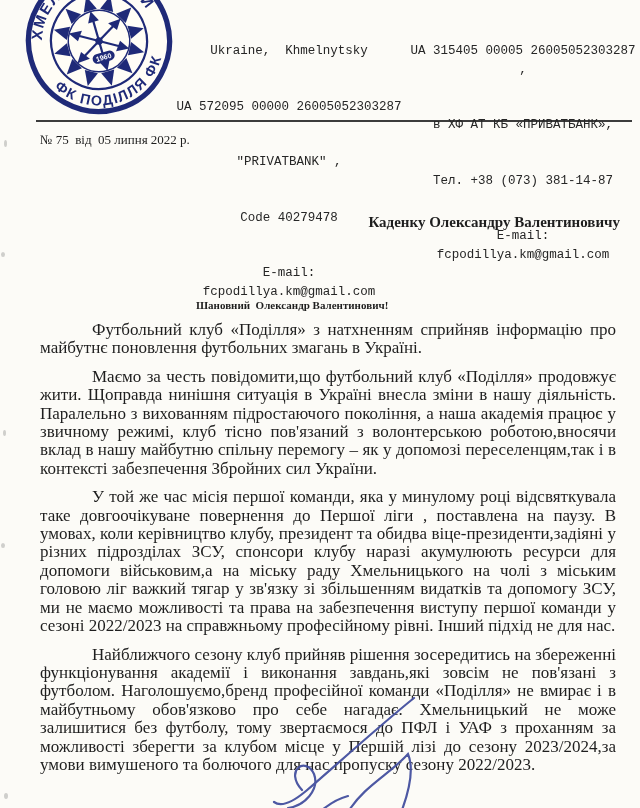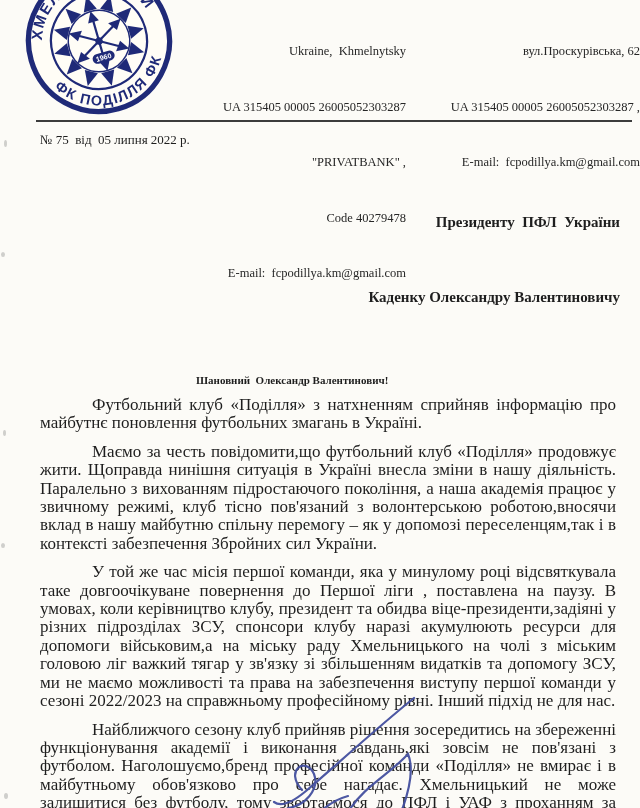--- a/index.html
+++ b/index.html
@@ -8,22 +8,22 @@
     background:#fcfbf7;
     font-family:"Liberation Serif","DejaVu Serif",serif;
     color:#1e1e1e;
   }
   
   .letterhead { display:flex; height:118px; }
   .logo-wrap { width:172px; position:relative; }
   .logo { position:absolute; top:-34px; left:24px; width:150px; height:150px; }
   .lh-cols { flex:1; display:flex; padding-top:5px; }
   .lh-col {
-    flex:1; text-align:right;
-    font-family:Liberation Serif, serif;
+    flex:1; text-align:center;
+    font-family:Liberation Mono, monospace;
     font-size:12.5px; line-height:18.5px; color:#262626;
     white-space:pre-wrap;
   }
   .rule { margin:2px 8px 0 36px; border:none; border-top:2px solid #3c3c3c; }
 
   
   .ref { margin:10px 0 0 40px; font-size:13px; white-space:pre-wrap; }
   .addressee { margin:12px 20px 0 0; text-align:right; font-weight:bold; font-size:15px; line-height:25px; white-space:pre-wrap; }
   .salutation { margin:14px 0 0 196px; font-weight:bold; font-size:11px; white-space:pre-wrap; }
 
@@ -95,37 +95,37 @@
             <circle cx="100" cy="100" r="5" stroke="none"></circle>
           </g>
           <rect x="85" y="116" width="30" height="13" rx="6.5" fill="#1f2a78"></rect>
           <text x="100" y="126" text-anchor="middle" font-family="Liberation Sans, sans-serif" font-size="9.5" font-weight="bold" fill="#ffffff">1960</text>
         </g>
       </svg>
     </div>
     <div class="lh-cols">
       <div class="lh-col">
         <div>Ukraine,  Khmelnytsky</div>
-        <div>UA 315405 00005 26005052303287</div>
+        <div>UA 572095 00000 26005052303287</div>
         <div>"PRIVATBANK" ,</div>
         <div>Code 40279478</div>
         <div>E-mail:  fcpodillya.km@gmail.com</div>
       </div>
       <div class="lh-col">
-        <div>вул.Проскурівська, 62</div>
         <div>UA 315405 00005 26005052303287 ,</div>
+        <div>в ХФ АТ КБ «ПРИВАТБАНК»,</div>
+        <div>Тел. +38 (073) 381-14-87</div>
         <div>E-mail:  fcpodillya.km@gmail.com</div>
       </div>
     </div>
   </div>
   <hr class="rule">
 
   <div class="ref">№ 75  від  05 липня 2022 р.</div>
   <div class="addressee">
-    <div>Президенту  ПФЛ  України</div>
     <div>Каденку Олександру Валентиновичу</div>
   </div>
   <div class="salutation">Шановний  Олександр Валентинович!</div>
 
   <div class="body">
     <p>Футбольний клуб «Поділля» з натхненням сприйняв інформацію про майбутнє поновлення футбольних змагань в Україні.</p>
     <p>Маємо за честь повідомити,що футбольний клуб «Поділля» продовжує жити. Щоправда нинішня ситуація в Україні внесла зміни в нашу діяльність. Паралельно з вихованням підростаючого покоління, а наша академія працює у звичному режимі, клуб тісно пов'язаний з волонтерською роботою,вносячи вклад в нашу майбутню спільну перемогу – як у допомозі переселенцям,так і в контексті забезпечення Збройних сил України.</p>
     <p>У той же час місія першої команди, яка у минулому році відсвяткувала таке довгоочікуване повернення до Першої ліги , поставлена на паузу. В умовах, коли керівництво клубу, президент та обидва віце-президенти,задіяні у різних підрозділах ЗСУ, спонсори клубу наразі акумулюють ресурси для допомоги військовим,а на міську раду Хмельницького на чолі з міським головою ліг важкий тягар у зв'язку зі збільшенням видатків та допомогу ЗСУ, ми не маємо можливості та права на забезпечення виступу першої команди у сезоні 2022/2023 на справжньому професійному рівні. Інший підхід не для нас.</p>
     <p>Найближчого сезону клуб прийняв рішення зосередитись на збереженні функціонування академії і виконання завдань,які зовсім не пов'язані з футболом. Наголошуємо,бренд професійної команди «Поділля» не вмирає і в майбутньому обов'язково про себе нагадає. Хмельницький не може залишитися без футболу, тому звертаємося до ПФЛ і УАФ з проханням за можливості зберегти  за клубом місце у Першій лізі до сезону 2023/2024,за умови вимушеного та болючого для нас пропуску сезону 2022/2023.</p>
 

